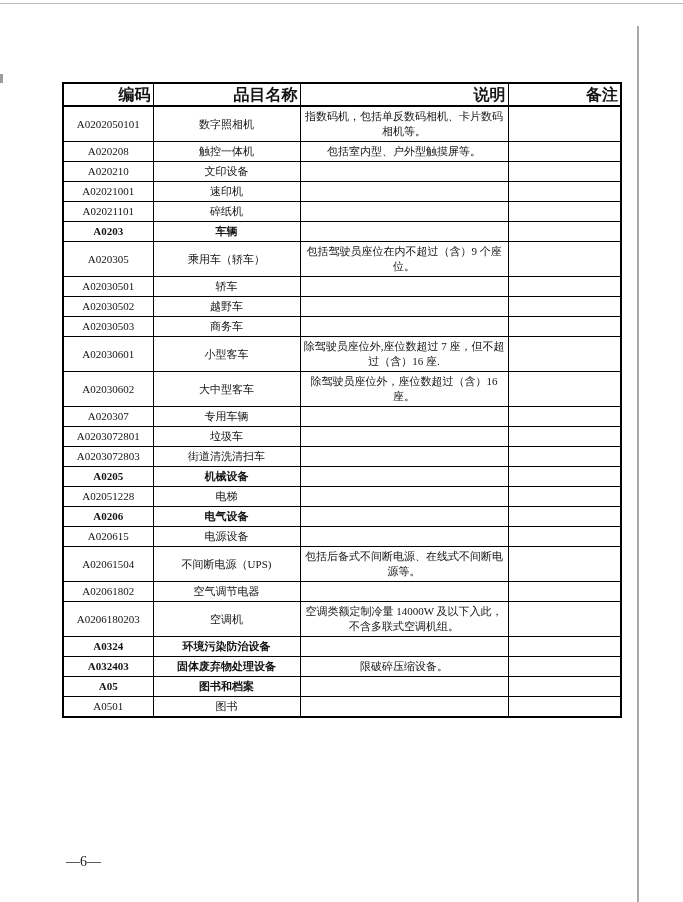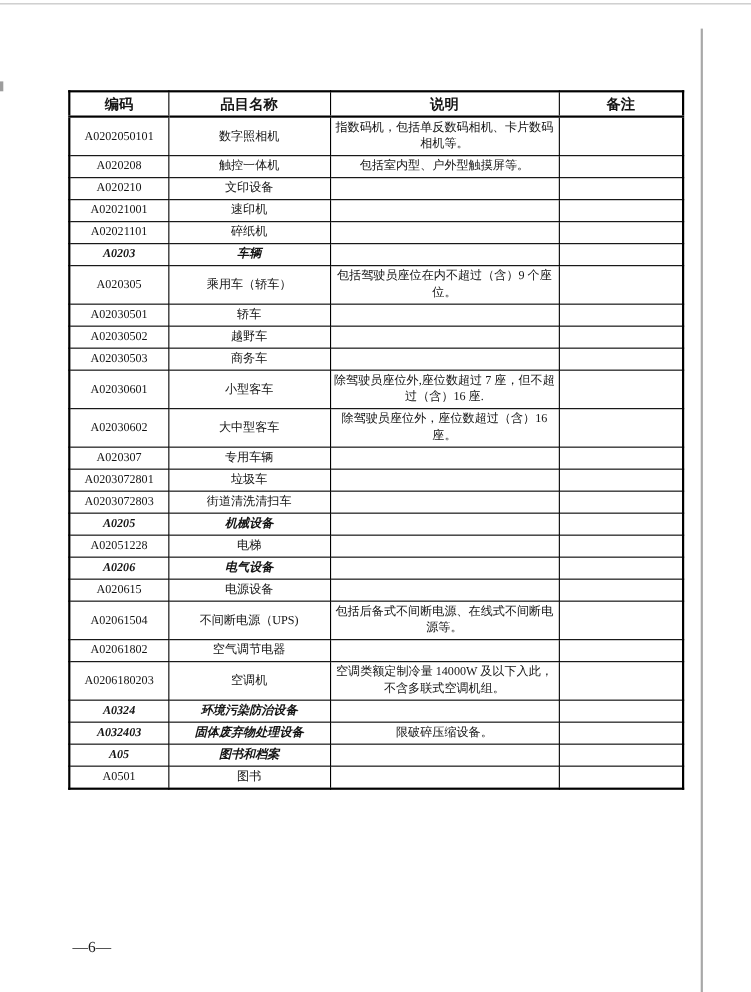--- a/index.html
+++ b/index.html
@@ -32,27 +32,27 @@
     border:1px solid #000;
     text-align:center; vertical-align:middle;
     font-size:11px; line-height:15px;
     padding:2px 3px;
     font-weight:normal;
     word-break:break-all;
   }
   .catalog thead th {
     border-bottom:2px solid #000;
     font-weight:bold;
-    font-size:13px;
+    font-size:16px;
     padding:3px 2px;
+    text-align:right;
   }
   .catalog tr.bold td.c-code,
   .catalog tr.bold td.c-name {
     font-weight:bold;
-    font-style:italic;
   }
   .page-number {
     position:absolute; left:66px; top:854px;
     font-size:14px; letter-spacing:0px; color:#1a1a1a;
   }
 </style>
 </head>
 <body>
 
 <div class="scan-edge-top"></div>

